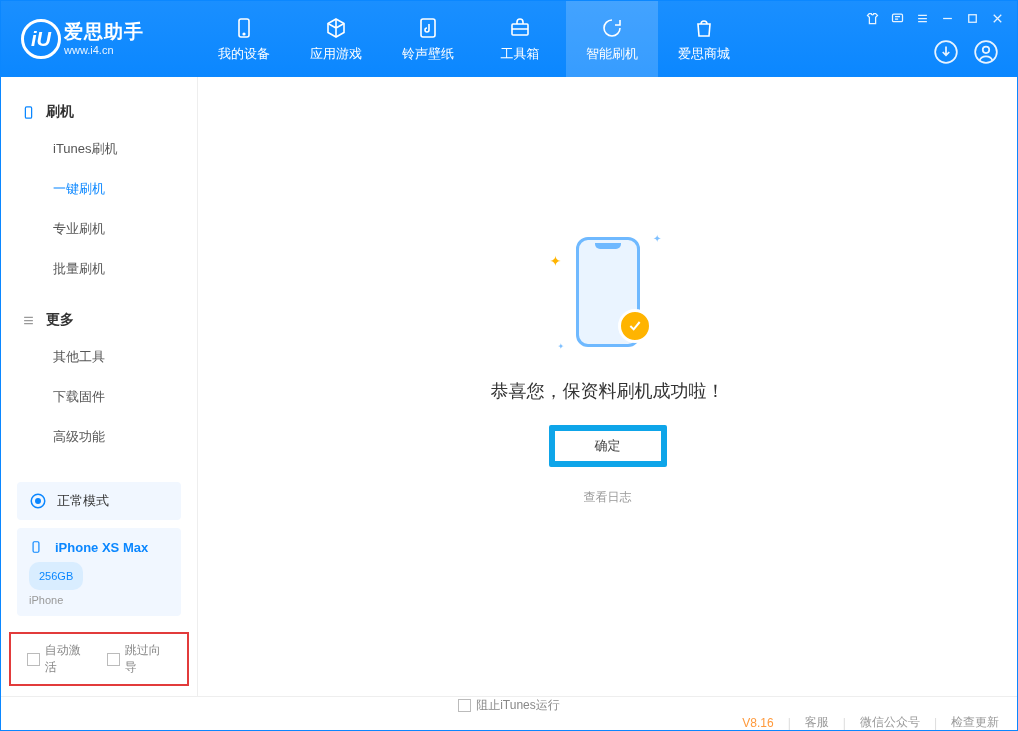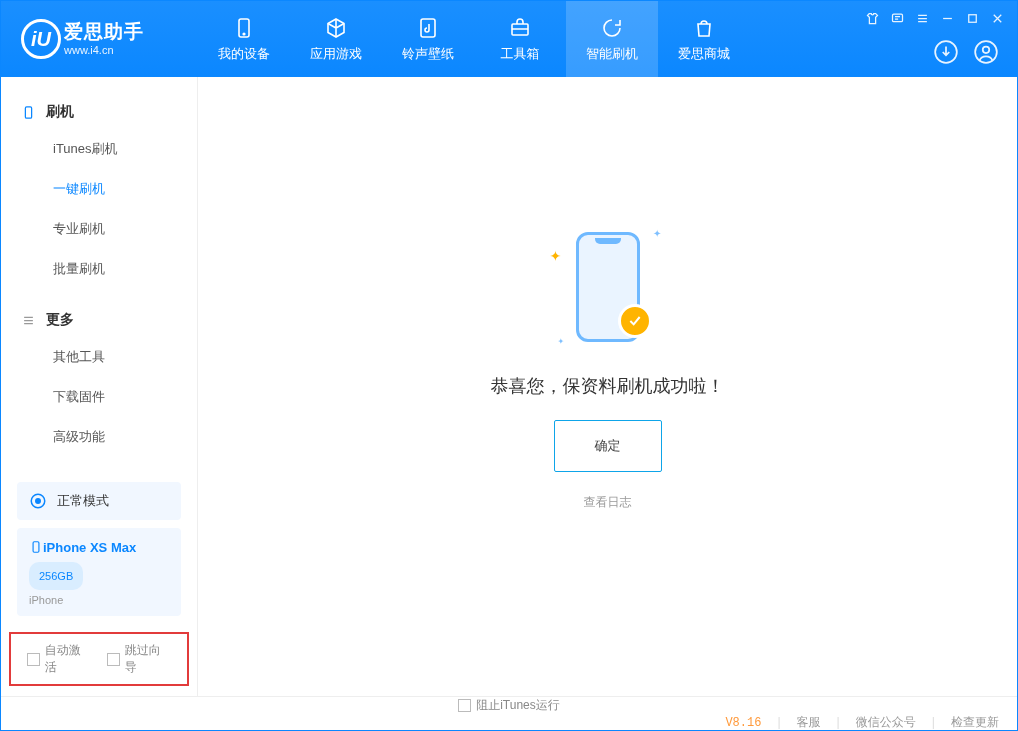--- a/index.html
+++ b/index.html
@@ -22,43 +22,43 @@
 .body { flex: 1; display: flex; min-height: 0; }
 .sidebar { width: 197px; border-right: 1px solid #eee; display: flex; flex-direction: column; padding-top: 18px; }
 .side-group-title { display: flex; align-items: center; gap: 10px; padding: 8px 20px; font-size: 14px; color: #333; font-weight: bold; }
 .side-group-title svg { width: 15px; height: 15px; }
 .side-item { padding: 11px 20px 11px 52px; font-size: 13px; color: #555; cursor: pointer; }
 .side-item.active { color: #0b87ff; }
 .side-spacer { flex: 1; }
 .mode-box { margin: 8px 16px; background: #f1f7ff; border-radius: 4px; padding: 10px 12px; display: flex; align-items: center; gap: 10px; color: #333; font-size: 13px; }
 .mode-box svg { width: 18px; height: 18px; }
 .device-box { margin: 0 16px 12px; background: #f1f7ff; border-radius: 4px; padding: 10px 12px; }
-.device-name { color: #0b87ff; font-weight: bold; font-size: 13px; display: flex; align-items: center; gap: 0; }
+.device-name { color: #0b87ff; font-weight: bold; font-size: 13px; display: flex; align-items: center; gap: 12px; }
 .device-name svg { width: 14px; height: 18px; }
 .device-cap { display: inline-block; margin-top: 6px; padding: 8px 10px; border-radius: 10px; background: #d9edff; color: #0b87ff; font-size: 11px; }
 .device-line { margin-top: 4px; font-size: 11px; color: #999; }
 .check-row { margin: 4px 8px 10px; border: 2px solid #e23b3b; padding: 8px 16px; display: flex; gap: 16px; align-items: center; }
 .checkbox { display: flex; align-items: center; gap: 5px; font-size: 12px; color: #888; cursor: pointer; }
 .checkbox-box { width: 13px; height: 13px; border: 1px solid #bbb; background: #fff; }
 .main { flex: 1; background: #fff; display: flex; flex-direction: column; align-items: center; justify-content: center; gap: 22px; padding-bottom: 40px; }
 .phone-illus { width: 120px; height: 130px; position: relative; display: flex; align-items: center; justify-content: center; }
 .phone-shape { width: 64px; height: 110px; border: 3px solid #6fb9ff; border-radius: 12px; background: #eaf4ff; position: relative; }
 .phone-notch { position: absolute; top: 3px; left: 50%; transform: translateX(-50%); width: 26px; height: 6px; background: #6fb9ff; border-radius: 0 0 5px 5px; }
 .check-badge { position: absolute; right: 16px; bottom: 14px; width: 34px; height: 34px; background: #ffb400; border-radius: 50%; display: flex; align-items: center; justify-content: center; border: 3px solid #fff; }
 .check-badge svg { width: 16px; height: 16px; }
 .sparkle { position: absolute; color: #ffb400; font-size: 14px; }
 .sparkle.s1 { left: 2px; top: 26px; }
 .sparkle.s2 { right: 6px; top: 6px; font-size: 10px; color: #7fc0ff; }
 .sparkle.s3 { left: 10px; bottom: 6px; font-size: 8px; color: #7fc0ff; }
 .success-msg { font-size: 18px; color: #333; }
-.confirm-btn { padding: 16px 40px; border: 1px solid #0ea5e9; background: #fff; color: #444; font-size: 13px; cursor: pointer; border-radius: 2px; }
+.confirm-btn { padding: 6px 40px; border: 6px solid #0ea5e9; background: #fff; color: #444; font-size: 13px; cursor: pointer; border-radius: 2px; }
 .view-log { font-size: 12px; color: #999; cursor: pointer; }
 .footer { height: 34px; border-top: 1px solid #eee; display: flex; align-items: center; padding: 0 18px; font-size: 12px; color: #999; flex-direction: column; }
 .footer-left { display: flex; align-items: center; gap: 6px; }
-.footer-right { margin-left: auto; display: flex; align-items: center; gap: 14px; font-family: Liberation Mono, monospace; }
+.footer-right { margin-left: auto; display: flex; align-items: center; gap: 14px; }
 .footer-right .sep { color: #ddd; }
 .footer-link { cursor: pointer; }
 </style>
 </head>
 <body>
 
 <div class="app-window">
 
   <div class="header">
     <div class="logo-area">

